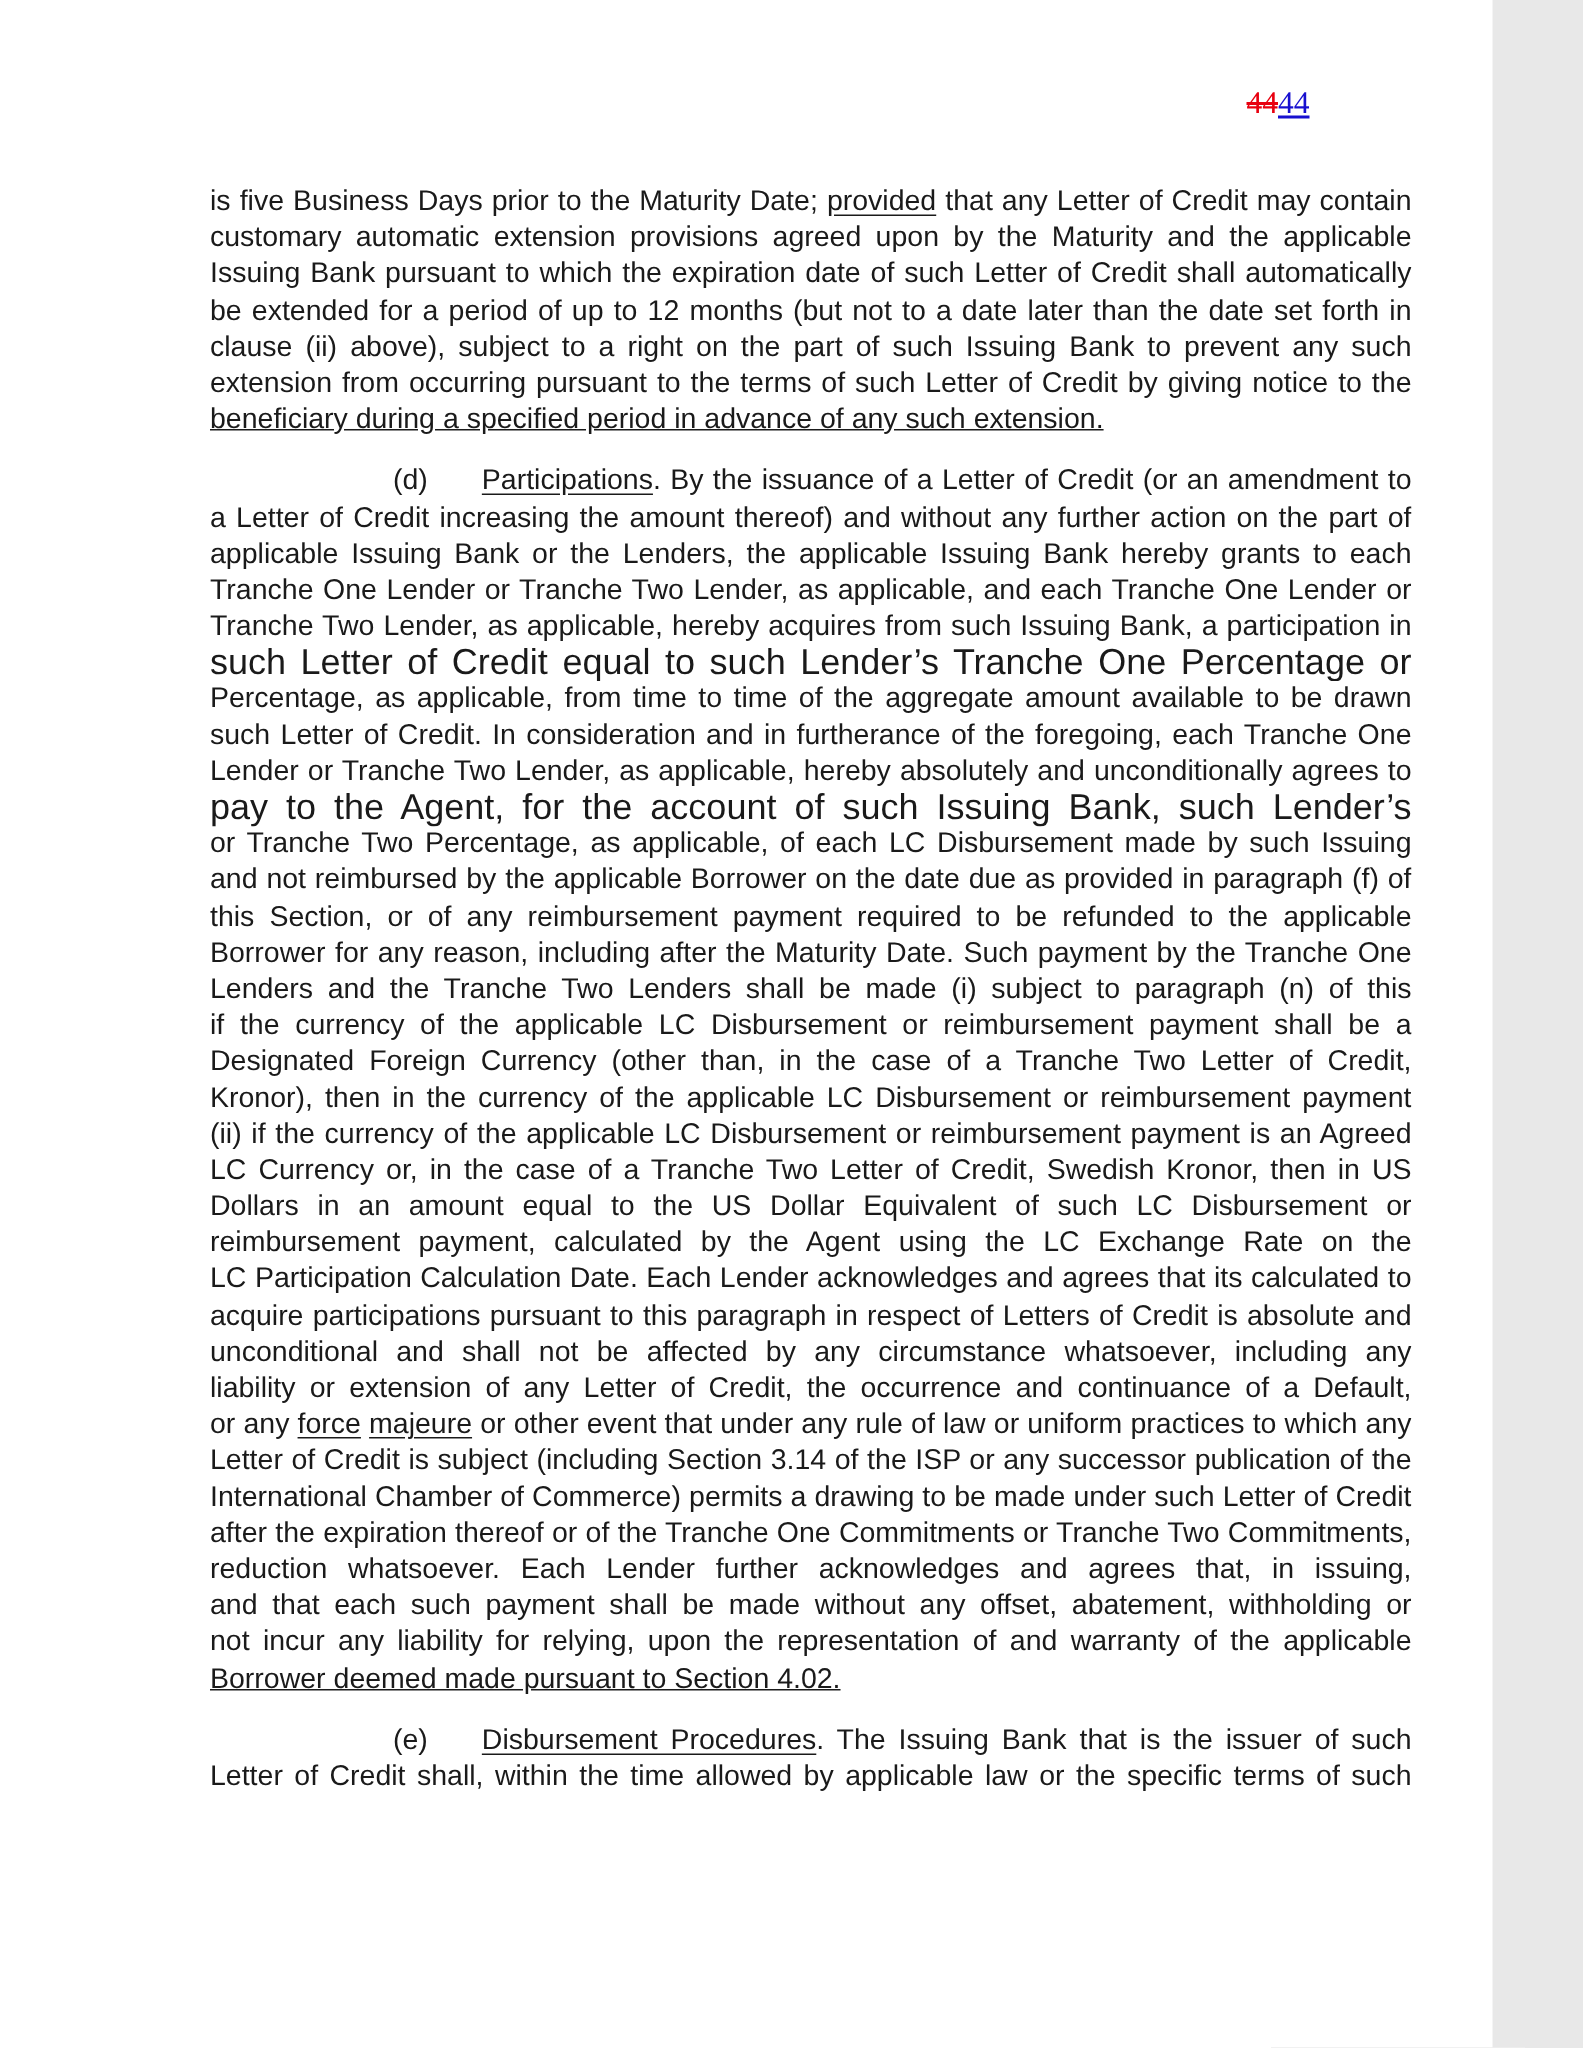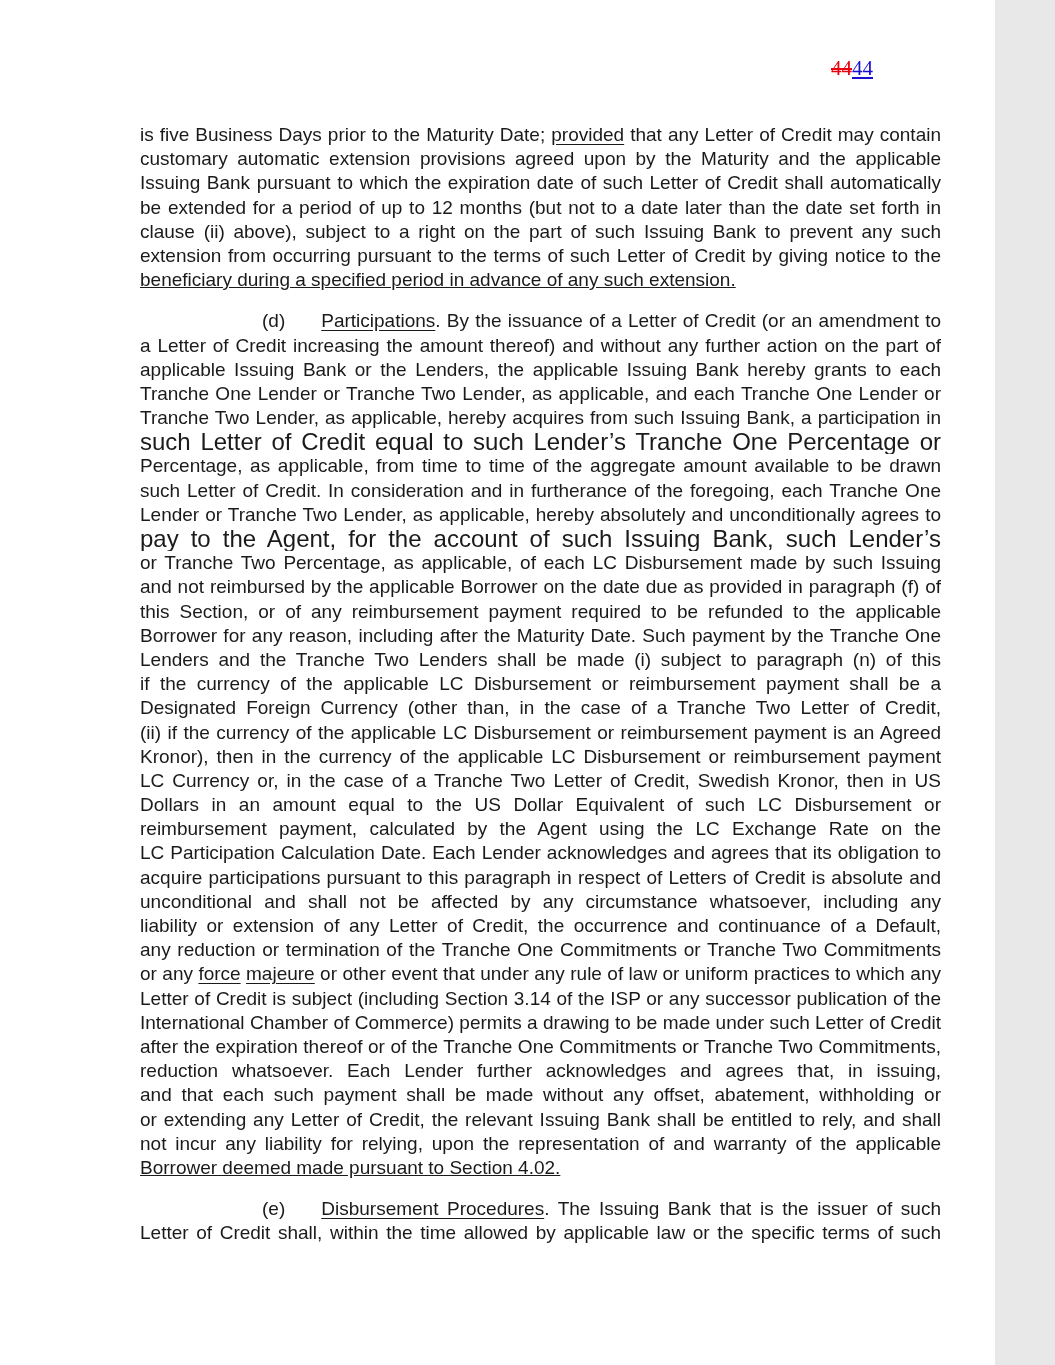--- a/index.html
+++ b/index.html
@@ -74,37 +74,35 @@
         <div class="line"><span>such Letter of Credit.  In consideration and in furtherance of the foregoing, each Tranche One</span></div>
         <div class="line"><span>Lender or Tranche Two Lender, as applicable, hereby absolutely and unconditionally agrees to</span></div>
         <div class="line serif"><span>pay to the Agent, for the account of such Issuing Bank, such Lender’s Tranche One Percentage</span></div>
         <div class="line"><span>or Tranche Two Percentage, as applicable, of each LC Disbursement made by such Issuing Bank</span></div>
         <div class="line"><span>and not reimbursed by the applicable Borrower on the date due as provided in paragraph (f) of</span></div>
         <div class="line"><span>this Section, or of any reimbursement payment required to be refunded to the applicable</span></div>
         <div class="line"><span>Borrower for any reason, including after the Maturity Date.  Such payment by the Tranche One</span></div>
         <div class="line"><span>Lenders and the Tranche Two Lenders shall be made (i) subject to paragraph (n) of this Section,</span></div>
         <div class="line"><span>if the currency of the applicable LC Disbursement or reimbursement payment shall be a</span></div>
         <div class="line"><span>Designated Foreign Currency (other than, in the case of a Tranche Two Letter of Credit, Swedish</span></div>
+        <div class="line"><span>Kronor), then in the currency of the applicable LC Disbursement or reimbursement payment and</span></div>
         <div class="line"><span>(ii) if the currency of the applicable LC Disbursement or reimbursement payment is an Agreed</span></div>
-        <div class="line"><span>Kronor), then in the currency of the applicable LC Disbursement or reimbursement payment and</span></div>
         <div class="line"><span>LC Currency or, in the case of a Tranche Two Letter of Credit, Swedish Kronor, then in US</span></div>
         <div class="line"><span>Dollars in an amount equal to the US Dollar Equivalent of such LC Disbursement or</span></div>
         <div class="line"><span>reimbursement payment, calculated by the Agent using the LC Exchange Rate on the applicable</span></div>
-        <div class="line"><span>LC Participation Calculation Date.  Each Lender acknowledges and agrees that its obligation to</span></div>
+        <div class="line"><span>LC Participation Calculation Date.  Each Lender acknowledges and agrees that its calculated to</span></div>
         <div class="line"><span>acquire participations pursuant to this paragraph in respect of Letters of Credit is absolute and</span></div>
         <div class="line"><span>unconditional and shall not be affected by any circumstance whatsoever, including any</span></div>
         <div class="line"><span>liability or extension of any Letter of Credit, the occurrence and continuance of a Default,</span></div>
-        <div class="line"><span>any reduction or termination of the Tranche One Commitments or Tranche Two Commitments</span></div>
         <div class="line"><span>or any </span><span class="u">force</span><span> </span><span class="u">majeure</span><span> or other event that under any rule of law or uniform practices to which any</span></div>
         <div class="line"><span>Letter of Credit is subject (including Section 3.14 of the ISP or any successor publication of the</span></div>
         <div class="line"><span>International Chamber of Commerce) permits a drawing to be made under such Letter of Credit</span></div>
         <div class="line"><span>after the expiration thereof or of the Tranche One Commitments or Tranche Two Commitments,</span></div>
         <div class="line"><span>reduction whatsoever.  Each Lender further acknowledges and agrees that, in issuing, amending</span></div>
         <div class="line"><span>and that each such payment shall be made without any offset, abatement, withholding or</span></div>
-        <div class="line"><span>or extending any Letter of Credit, the relevant Issuing Bank shall be entitled to rely, and shall</span></div>
         <div class="line"><span>not incur any liability for relying, upon the representation of and warranty of the applicable</span></div>
         <div class="line last"><span>Borrower deemed made pursuant to Section 4.02.</span></div>
       </div>
       <div class="para">
         <div class="line" style="text-indent: 122px;"><span>(e)</span><span class="tab" style="width: 36px;"></span><span class="u">Disbursement Procedures</span><span>.  The Issuing Bank that is the issuer of such</span></div>
         <div class="line"><span>Letter of Credit shall, within the time allowed by applicable law or the specific terms of such</span></div>
       </div>
     </div>
 </div>
 

